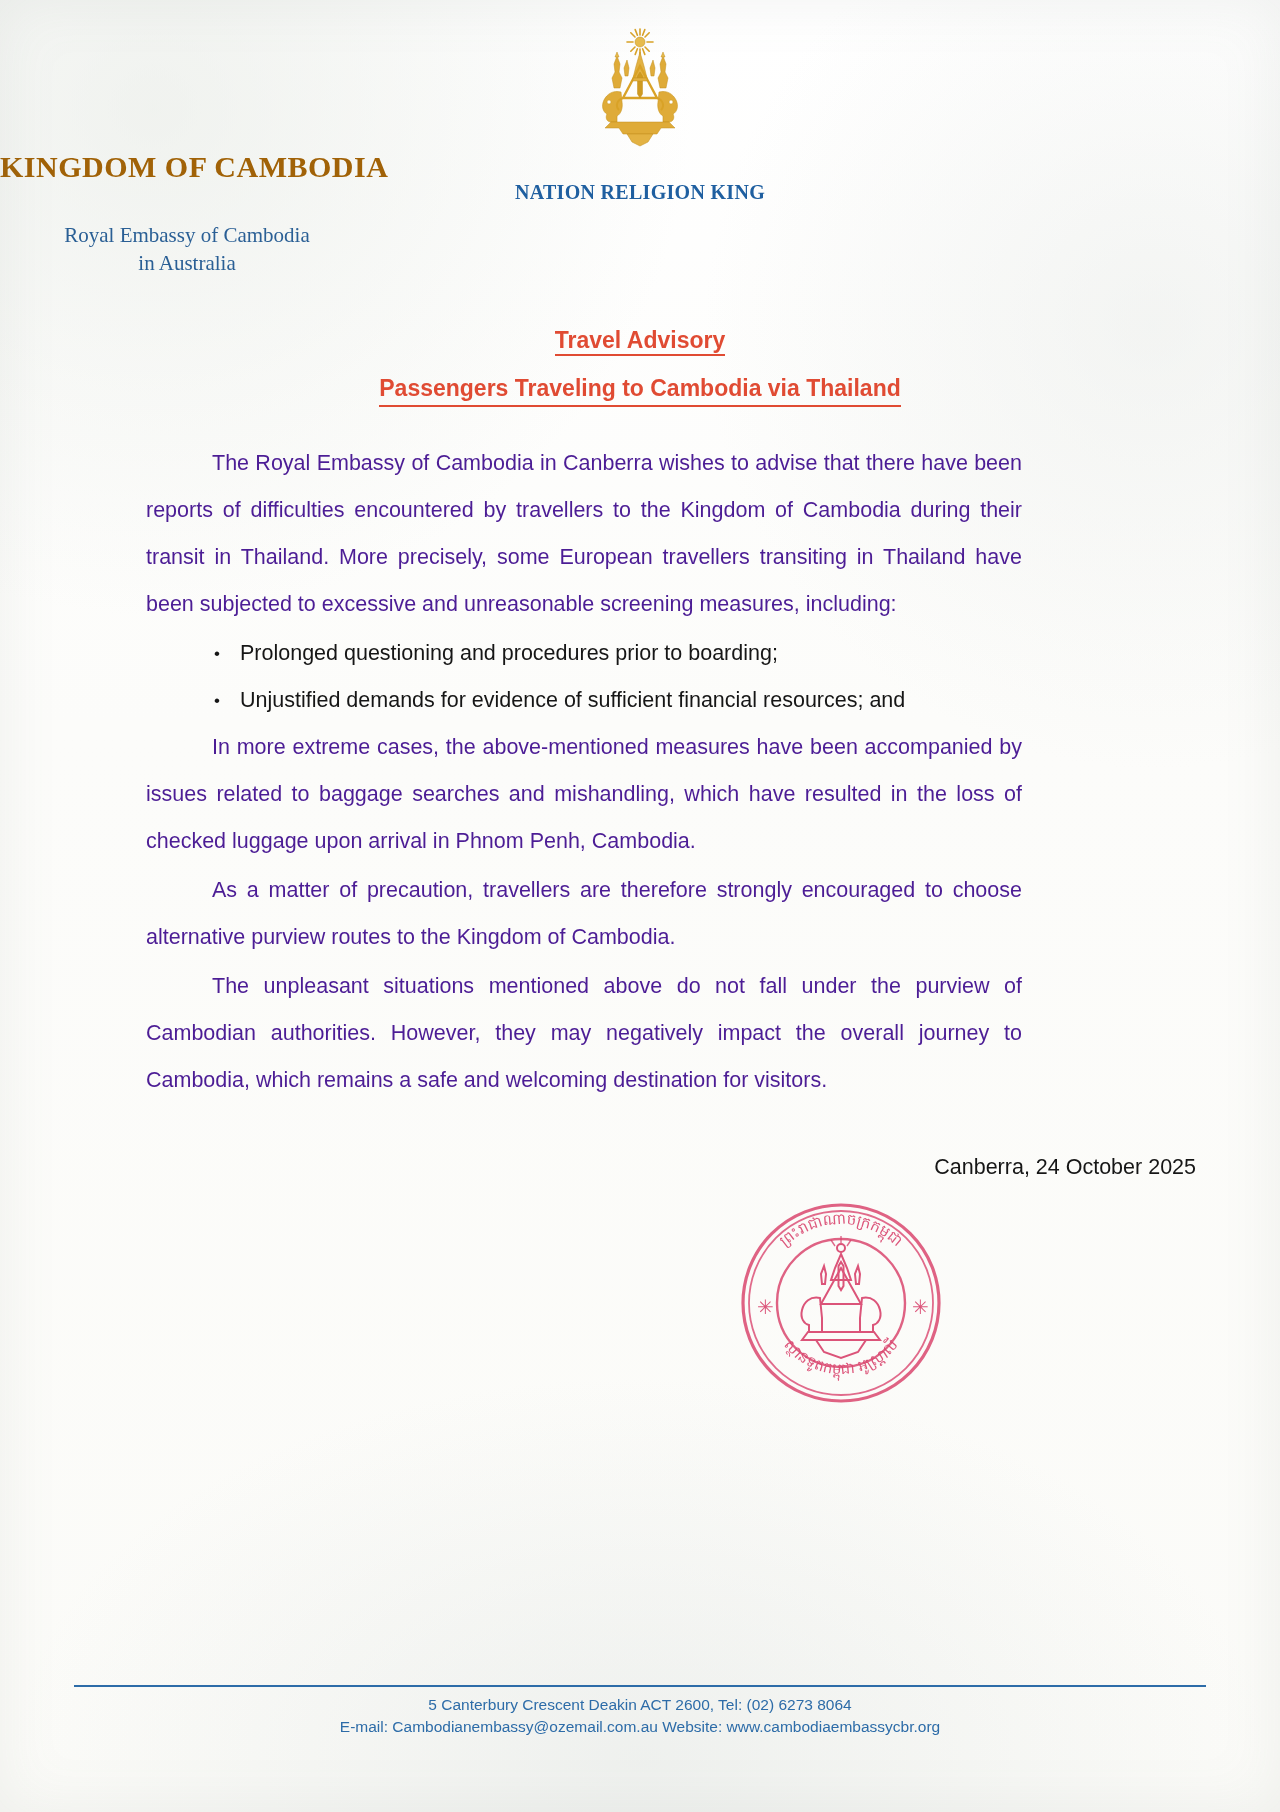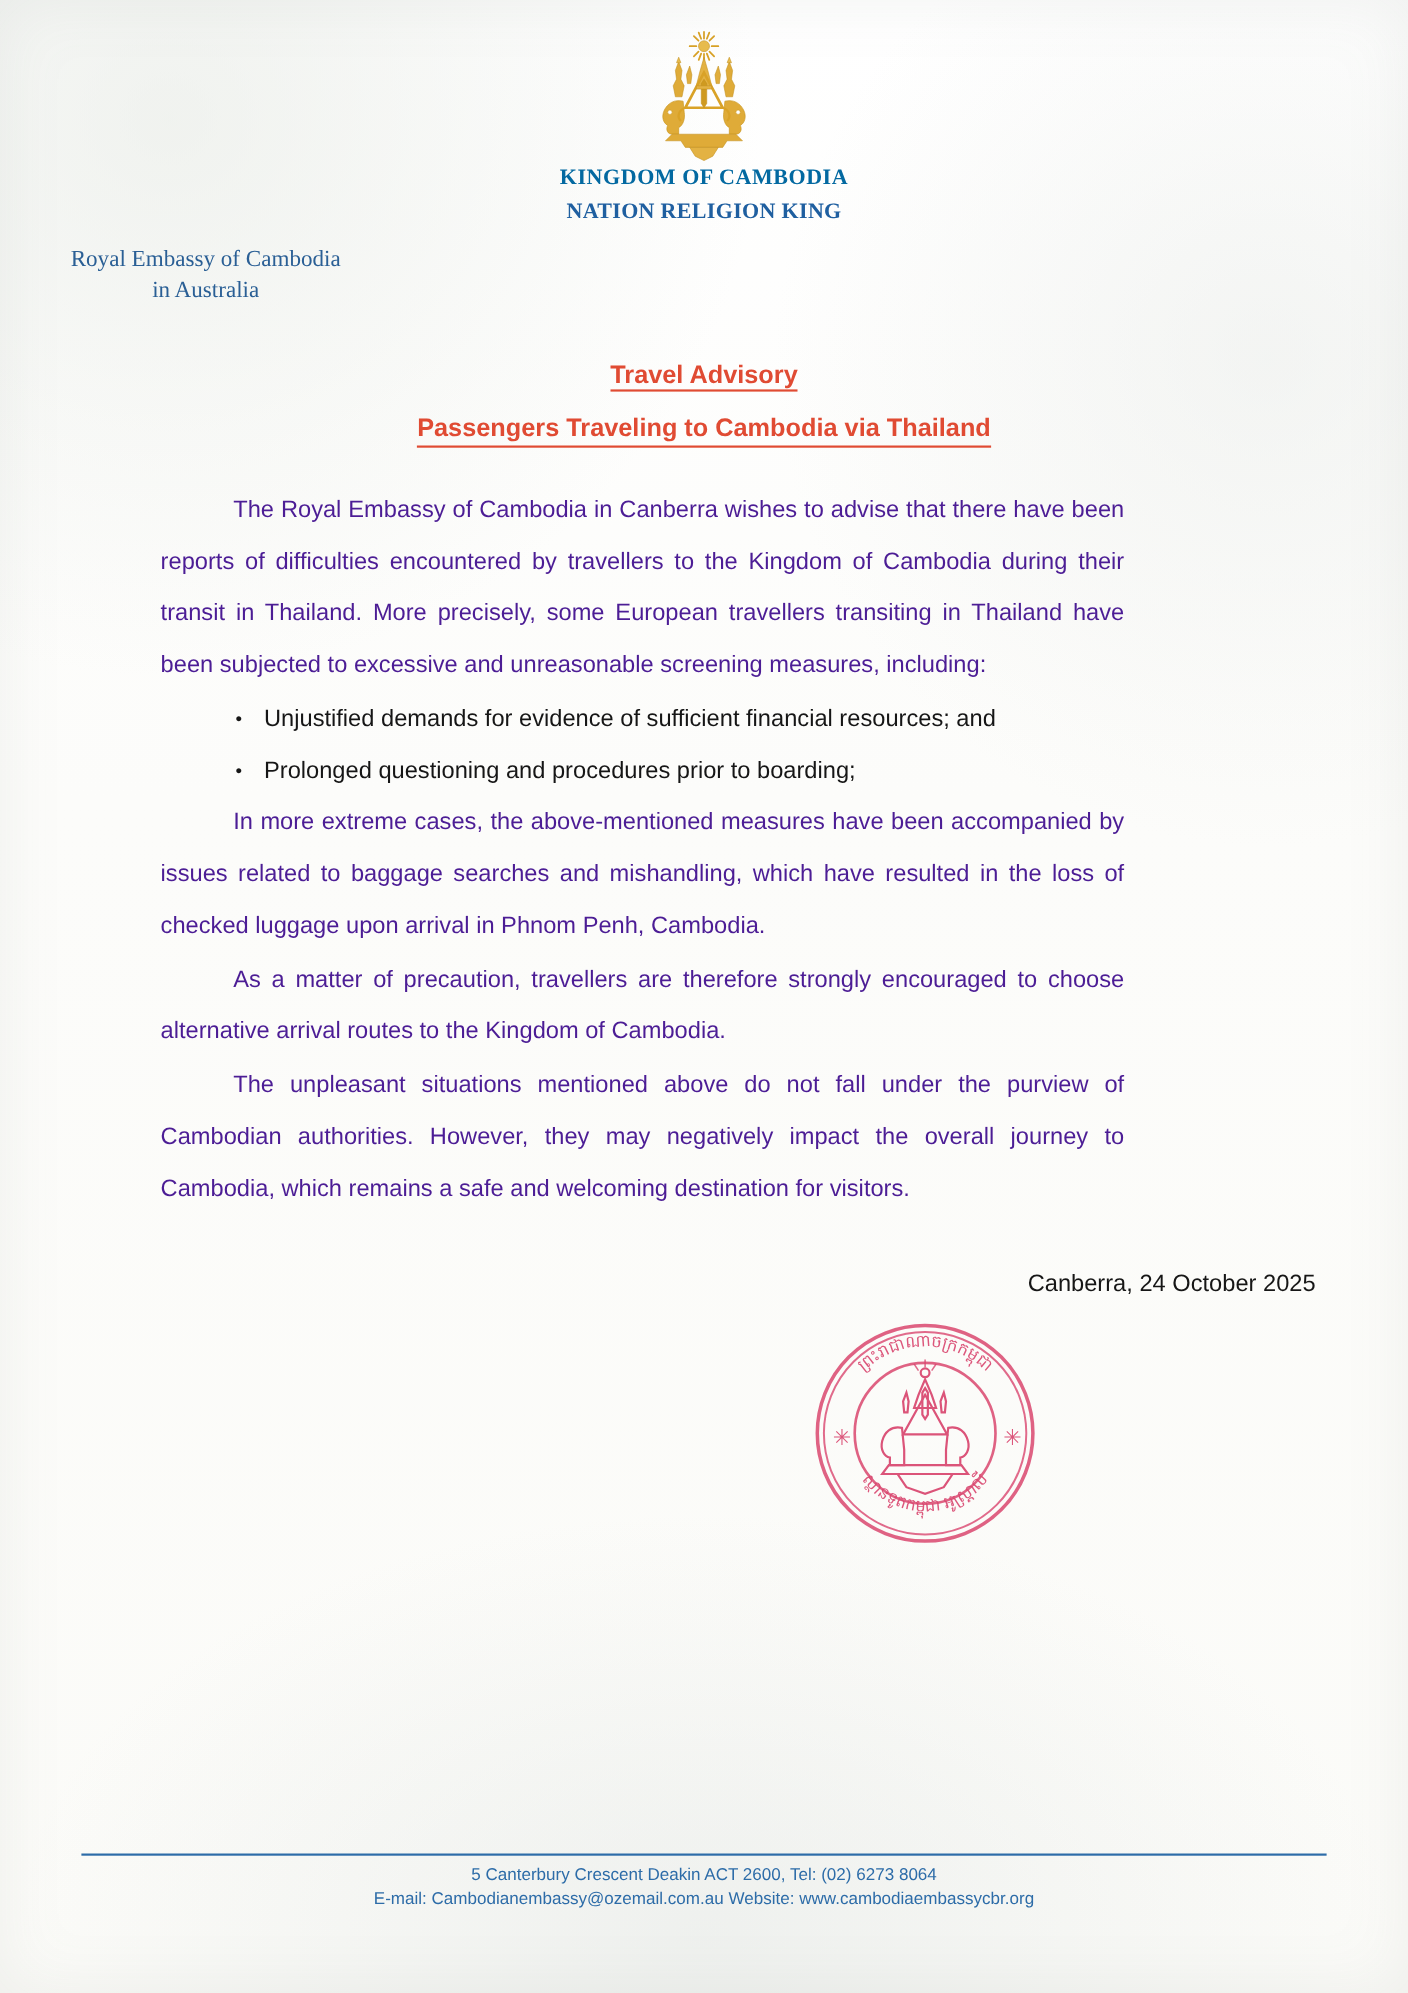--- a/index.html
+++ b/index.html
@@ -48,26 +48,25 @@
     width: 150px;
     height: 125px;
   }
 
   
   .kingdom-line {
     position: absolute;
     top: 150px;
     left: 0;
     width: 100%;
-    text-align: center;
     font-family: "Liberation Serif", serif;
     font-weight: bold;
-    font-size: 20px;
+    font-size: 30px;
     letter-spacing: 0.5px;
-    color: #0369a1;
+    color: #a16207;
   }
   .nation-line {
     position: absolute;
     top: 181px;
     left: 0;
     width: 100%;
     text-align: center;
     font-family: "Liberation Serif", serif;
     font-weight: bold;
     font-size: 20px;
@@ -268,25 +267,25 @@
   <div class="advisory-title">
     <span>Travel Advisory</span>
   </div>
   <div class="advisory-sub">
     <span>Passengers Traveling to Cambodia via Thailand</span>
   </div>
 
   <div class="body-area">
     <p class="para indent">The Royal Embassy of Cambodia in Canberra wishes to advise that there have been reports of difficulties encountered by travellers to the Kingdom of Cambodia during their transit in Thailand. More precisely, some European travellers transiting in Thailand have been subjected to excessive and unreasonable screening measures, including:</p>
     <ul class="bullets">
+      <li>Prolonged questioning and procedures prior to boarding;</li>
       <li>Unjustified demands for evidence of sufficient financial resources; and</li>
-      <li>Prolonged questioning and procedures prior to boarding;</li>
     </ul>
     <p class="para indent">In more extreme cases, the above-mentioned measures have been accompanied by issues related to baggage searches and mishandling, which have resulted in the loss of checked luggage upon arrival in Phnom Penh, Cambodia.</p>
-    <p class="para indent">As a matter of precaution, travellers are therefore strongly encouraged to choose alternative arrival routes to the Kingdom of Cambodia.</p>
+    <p class="para indent">As a matter of precaution, travellers are therefore strongly encouraged to choose alternative purview routes to the Kingdom of Cambodia.</p>
     <p class="para indent">The unpleasant situations mentioned above do not fall under the purview of Cambodian authorities. However, they may negatively impact the overall journey to Cambodia, which remains a safe and welcoming destination for visitors.</p>
   </div>
 
   <div class="date-line">Canberra, 24 October 2025</div>
 
   <svg class="seal" viewBox="0 0 214 214">
     <defs>
       <path id="sealTop" d="M28,107 a79,79 0 0 1 158,0"></path>
       <path id="sealBot" d="M36,107 a71,71 0 0 0 142,0"></path>
     </defs>

